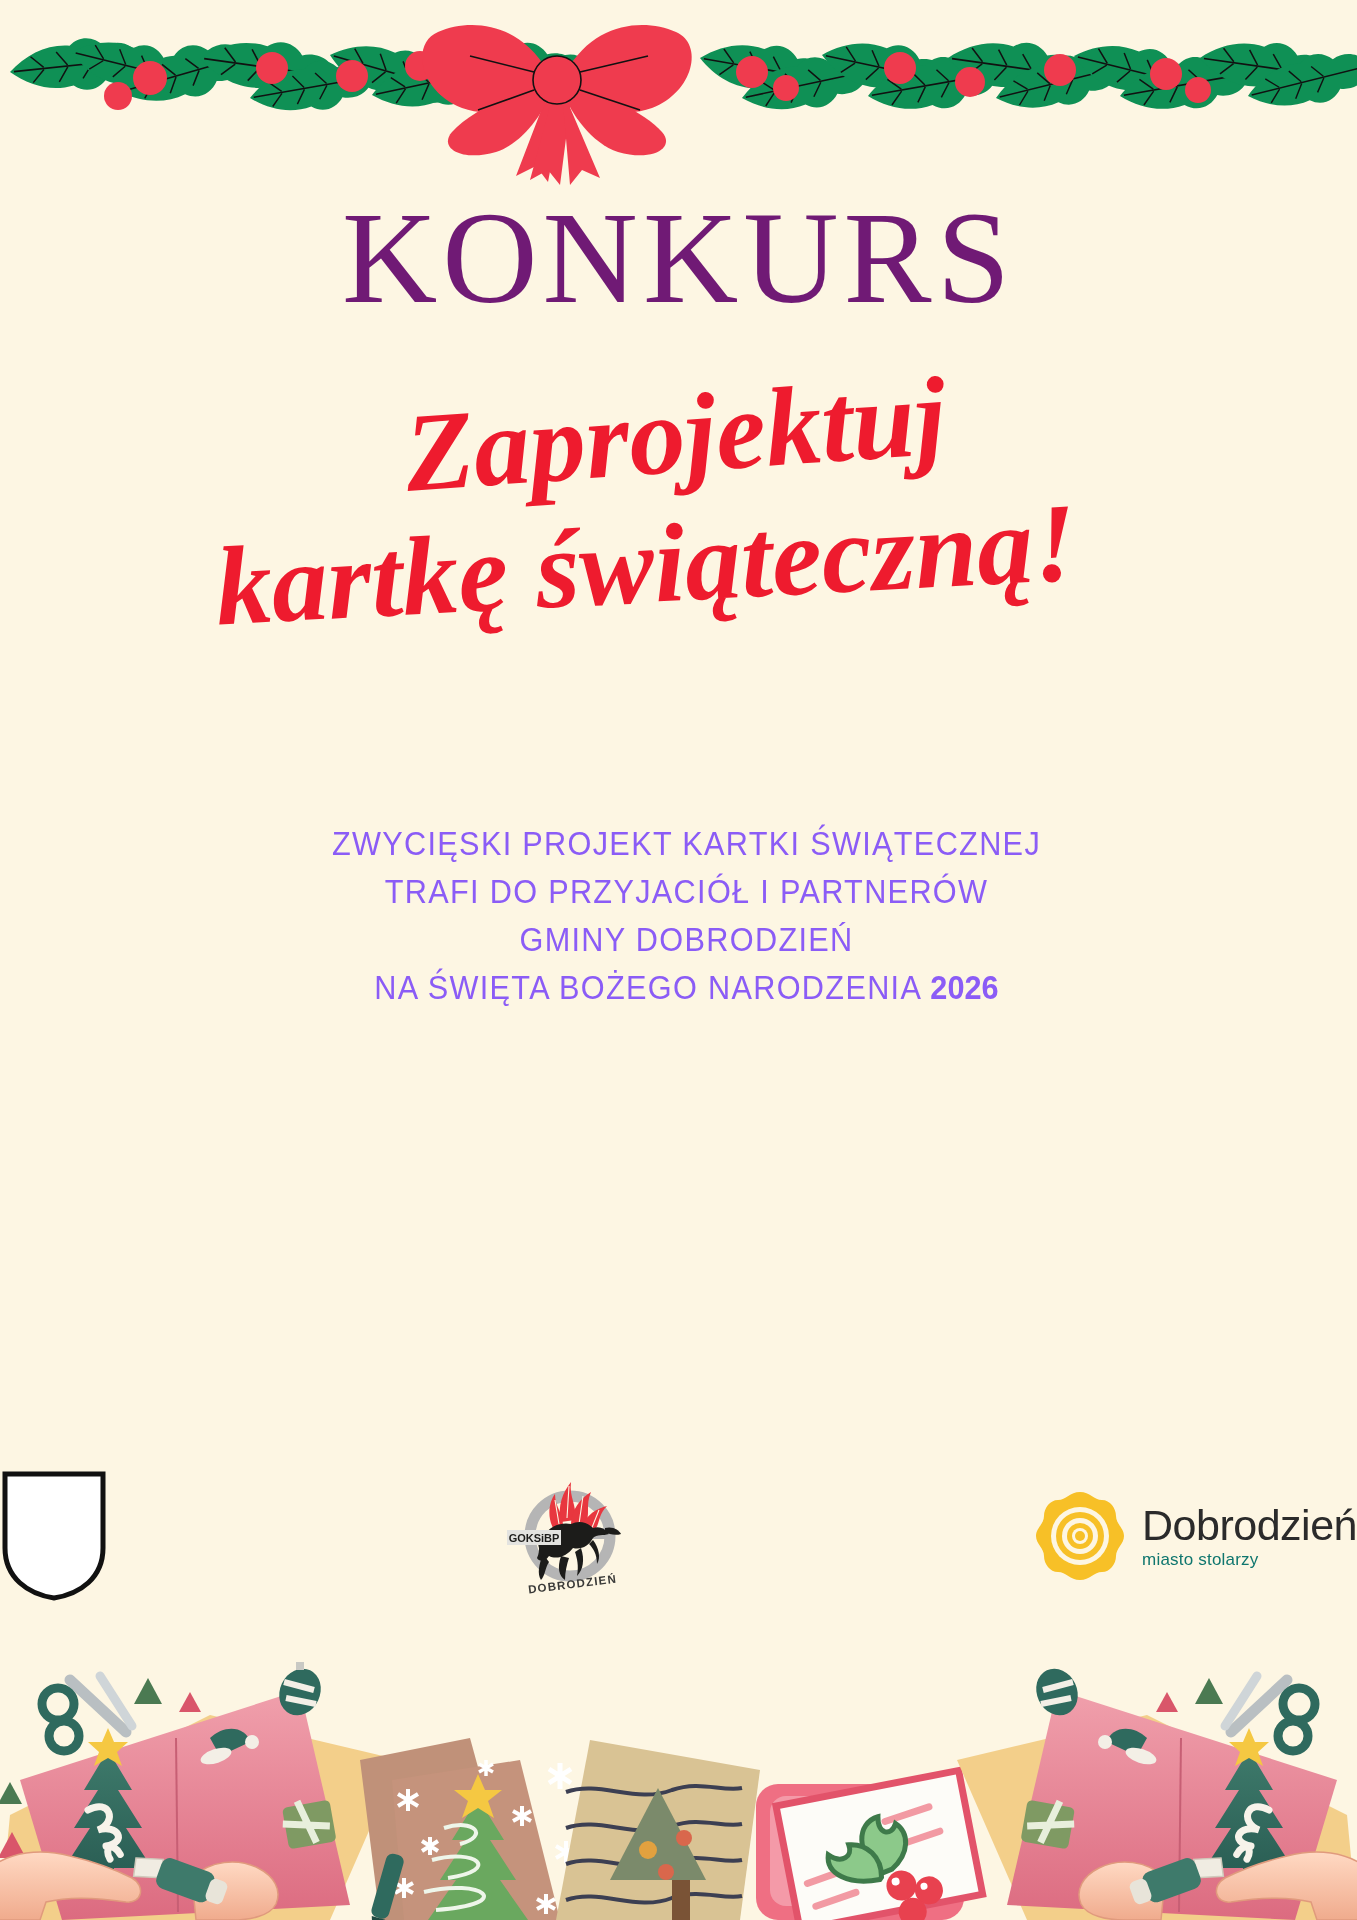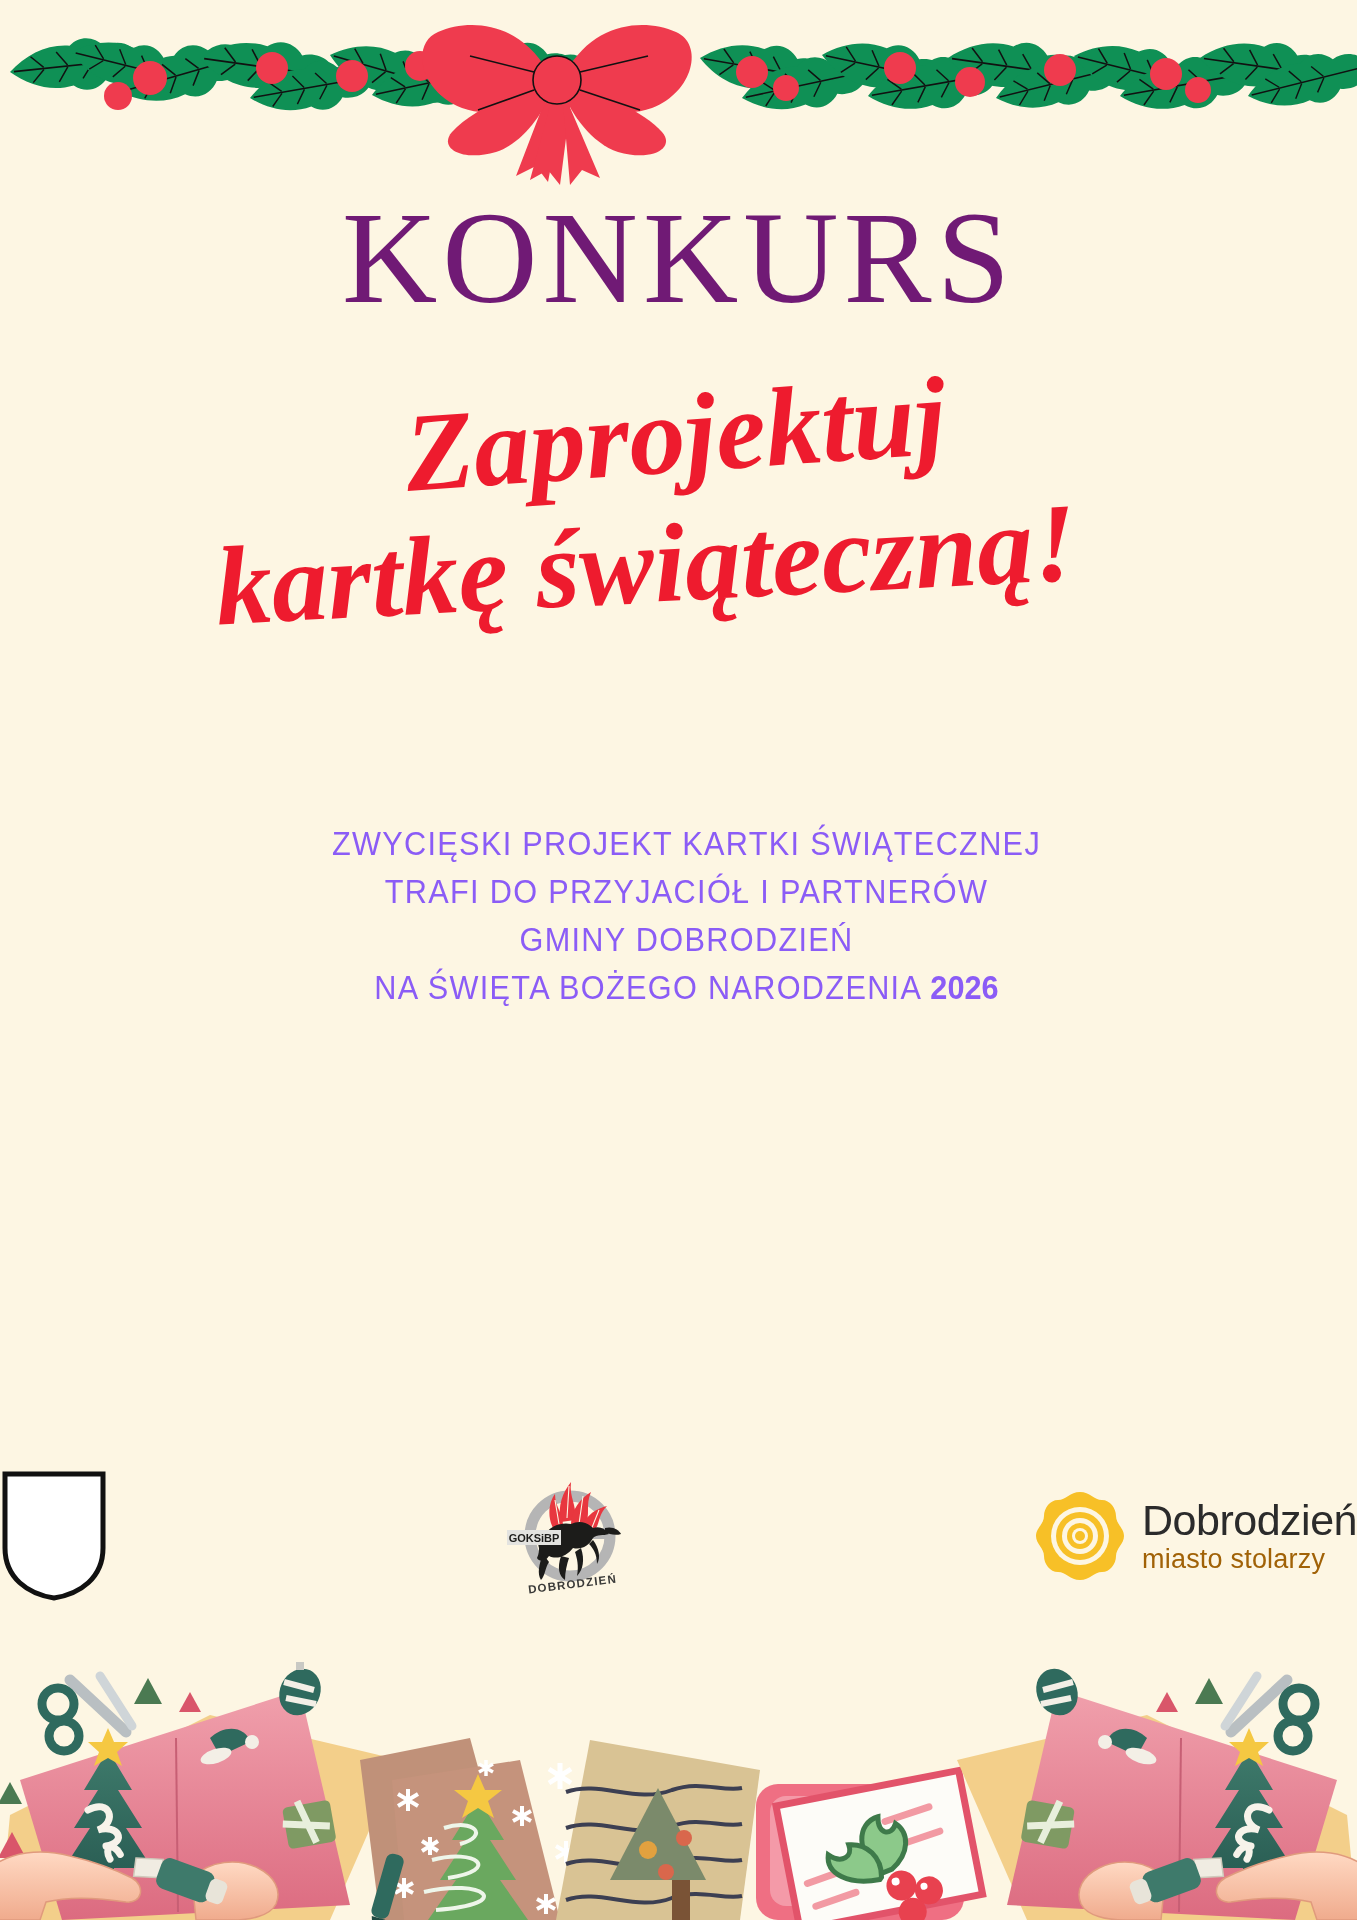--- a/index.html
+++ b/index.html
@@ -56,21 +56,21 @@
   .url{font-size:32px;letter-spacing:1px;}
 
   
   .logos{
     position:absolute;top:1470px;left:0;width:1357px;
     display:flex;align-items:center;justify-content:space-between;gap:38px;
   }
   .logo-item{display:flex;align-items:center;}
   .dobro-text{margin-left:14px;line-height:1;}
   .dobro-main{font-size:43px;color:#2b2b2b;letter-spacing:-.5px;}
-  .dobro-sub{font-size:27px;color:#a16207;letter-spacing:.2px;margin-top:4px;}
+  .dobro-sub{font-size:17px;color:#0f766e;letter-spacing:.2px;margin-top:4px;}
 
   
   .bottom-art{position:absolute;left:0;bottom:0;width:1357px;height:300px;}
 </style>
 </head>
 <body>
 
 <div class="poster">
 
   <div class="garland">

